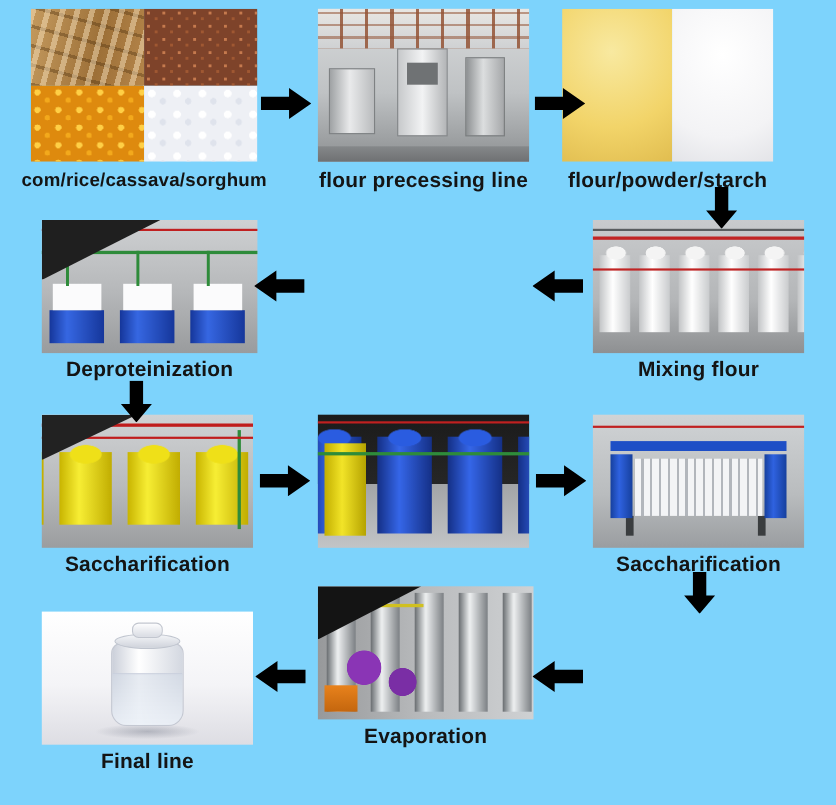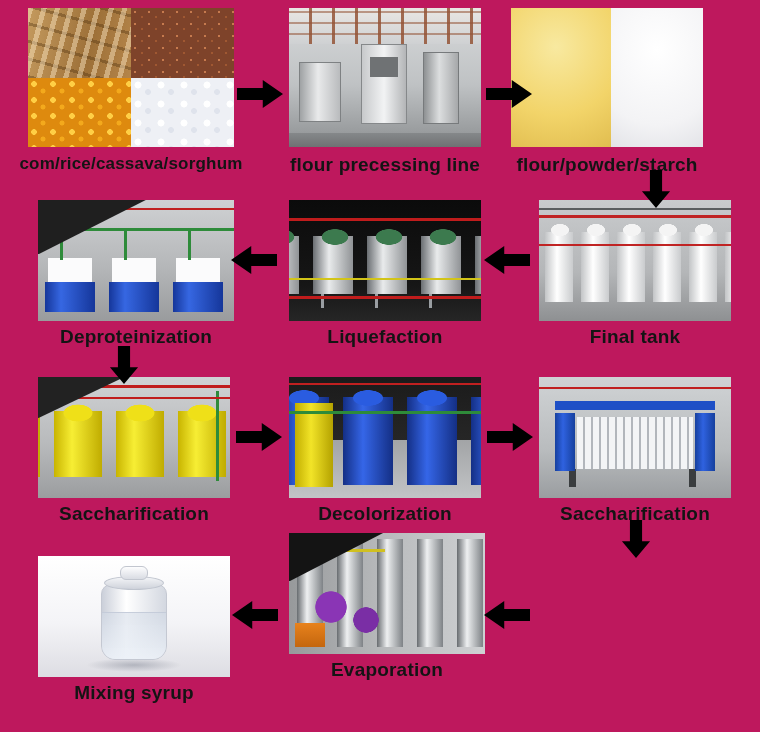--- a/index.html
+++ b/index.html
@@ -1,16 +1,16 @@
 <!DOCTYPE html>
 <html><head>
 <meta charset="utf-8">
 <style>
   html,body{margin:0;padding:0;background:#d9d9d9}
-  .canvas{position:relative;width:760px;height:732px;background:#be185d;
+  .canvas{position:relative;width:760px;height:732px;background:#7dd3fc;
           font-family:"Liberation Sans",sans-serif;overflow:hidden}
   .cell{position:absolute}
   .cell .img{position:relative;width:100%;height:121px;overflow:hidden}
   .row1 .img{height:139px}
   .caption{position:absolute;left:50%;top:126px;transform:translateX(-50%);
            white-space:nowrap;font-size:19px;font-weight:600;color:#141414;letter-spacing:.2px}
   .row1 .caption{top:146px}
   .cap-sm{font-size:17px}
 
   .arrow{position:absolute;background:#000}
@@ -209,62 +209,57 @@
   <section class="cell row1" style="left:511px;top:8px;width:192px">
     <div class="img powder">
       <div class="pw-y"></div>
       <div class="pw-w"></div>
     </div>
     <div class="caption">flour/powder/starch</div>
   </section>
 
   <section class="cell" style="left:539px;top:200px;width:192px">
     <div class="img mixing"></div>
-    <div class="caption">Final tank</div>
-  </section>
-
-  <section class="cell" style="left:289px;top:200px;width:192px">
-    <div class="img liquefaction"></div>
-    <div class="caption">Liquefaction</div>
-  </section>
+    <div class="caption">Mixing flour</div>
+  </section>
+
 
   <section class="cell" style="left:38px;top:200px;width:196px">
     <div class="img deprot"></div>
     <div class="caption">Deproteinization</div>
   </section>
 
   <section class="cell" style="left:38px;top:377px;width:192px">
     <div class="img sacch1"></div>
     <div class="caption">Saccharification</div>
   </section>
 
   <section class="cell" style="left:289px;top:377px;width:192px">
     <div class="img decolor"></div>
-    <div class="caption">Decolorization</div>
   </section>
 
   <section class="cell" style="left:539px;top:377px;width:192px">
     <div class="img press"></div>
     <div class="caption">Saccharification</div>
   </section>
 
 
   <section class="cell" style="left:289px;top:533px;width:196px">
     <div class="img evap"></div>
     <div class="caption">Evaporation</div>
   </section>
 
   <section class="cell" style="left:38px;top:556px;width:192px">
     <div class="img syrup">
       <i class="jshadow"></i>
       <i class="jarbody"></i>
       <i class="lid"></i>
       <i class="knob"></i>
     </div>
-    <div class="caption">Mixing syrup</div>
+    <div class="caption">Final line</div>
   </section>
 
   <div class="arrow right" style="left:237px;top:78px;width:46px;height:32px"></div>
   <div class="arrow right" style="left:486px;top:78px;width:46px;height:32px"></div>
   <div class="arrow down" style="left:640px;top:170px;width:32px;height:38px"></div>
   <div class="arrow left" style="left:484px;top:244px;width:46px;height:32px"></div>
   <div class="arrow left" style="left:231px;top:244px;width:46px;height:32px"></div>
   <div class="arrow down" style="left:108px;top:346px;width:32px;height:38px"></div>
   <div class="arrow right" style="left:236px;top:421px;width:46px;height:32px"></div>
   <div class="arrow right" style="left:487px;top:421px;width:46px;height:32px"></div>

